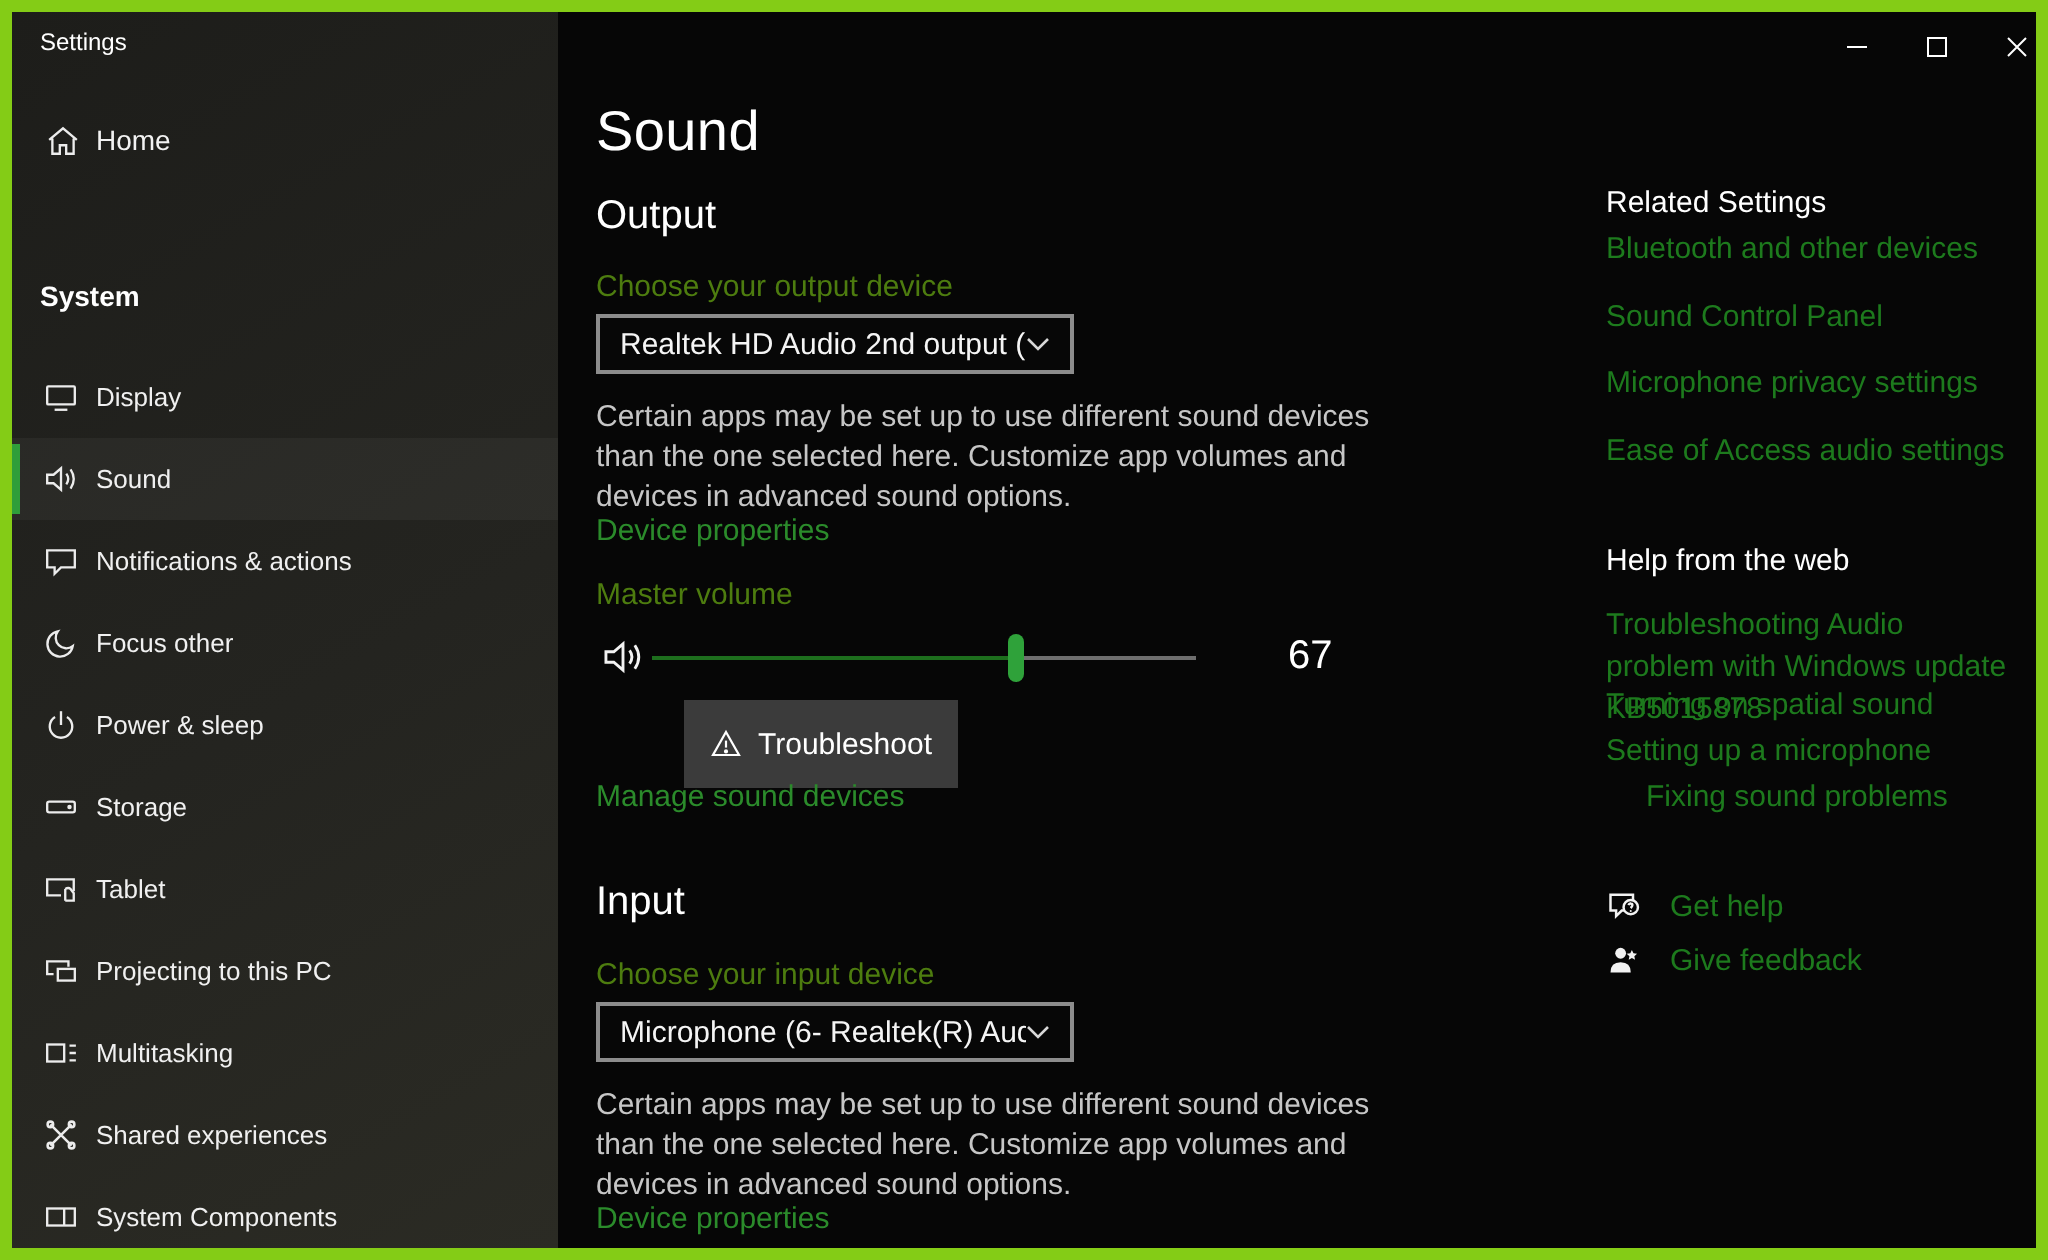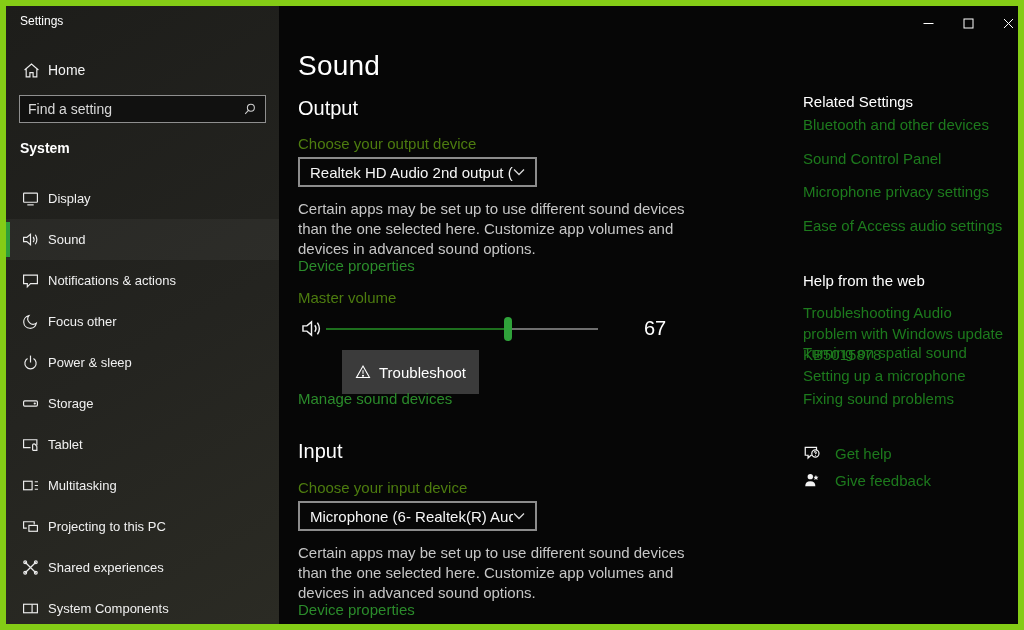--- a/index.html
+++ b/index.html
@@ -104,29 +104,20 @@
 
     <div class="home-row">
       <span class="nav-icon">
         <svg width="17" height="17" viewBox="0 0 16 16" fill="none" stroke="#ececec" stroke-width="1.1">
           <path d="M1.5 7.5 L8 2 L14.5 7.5 M3 6.8 V14 H6.5 V10 H9.5 V14 H13 V6.8"></path>
         </svg>
       </span>
       <span class="nav-label">Home</span>
     </div>
 
-    <div class="search-box">
-      <input class="search-input" type="text" placeholder="Find a setting" style="">
-      <span class="search-glyph">
-        <svg width="14" height="14" viewBox="0 0 16 16" fill="none" stroke="#cfcfcf" stroke-width="1.2">
-          <circle cx="9" cy="6.5" r="4"></circle>
-            <path d="M6.2 9.6 L2.5 13.5"></path>
-        </svg>
-      </span>
-    </div>
 
     <div class="section-label">System</div>
 
     <nav class="nav">
 
       <div class="nav-item">
 
         <span class="nav-icon">
           <svg width="17" height="17" viewBox="0 0 16 16" fill="none" stroke="#ececec" stroke-width="1.1">
             <rect x="1.5" y="3" width="13" height="8.5" rx="0.5"></rect>
@@ -198,36 +189,36 @@
               <path d="M10 8 V13.5 M10 8 q1.5 -1 2.5 0 l1.5 2 v3.5 h-4"></path>
           </svg>
         </span>
         <span class="nav-label">Tablet</span>
       </div>
 
       <div class="nav-item">
 
         <span class="nav-icon">
           <svg width="17" height="17" viewBox="0 0 16 16" fill="none" stroke="#ececec" stroke-width="1.1">
+            <path d="M4.5 9.5 H1.5 V3.5 H11.5 V6"></path>
+              <rect x="6.5" y="7" width="8" height="5.5"></rect>
+          </svg>
+        </span>
+        <span class="nav-label">Projecting to this PC</span>
+      </div>
+
+      <div class="nav-item">
+
+        <span class="nav-icon">
+          <svg width="17" height="17" viewBox="0 0 16 16" fill="none" stroke="#ececec" stroke-width="1.1">
             <rect x="1.5" y="4" width="8" height="8"></rect>
               <path d="M12 4.5 H15 M12 8 H15 M12 11.5 H15"></path>
           </svg>
         </span>
         <span class="nav-label">Multitasking</span>
-      </div>
-
-      <div class="nav-item">
-
-        <span class="nav-icon">
-          <svg width="17" height="17" viewBox="0 0 16 16" fill="none" stroke="#ececec" stroke-width="1.1">
-            <path d="M4.5 9.5 H1.5 V3.5 H11.5 V6"></path>
-              <rect x="6.5" y="7" width="8" height="5.5"></rect>
-          </svg>
-        </span>
-        <span class="nav-label">Projecting to this PC</span>
       </div>
 
       <div class="nav-item">
 
         <span class="nav-icon">
           <svg width="17" height="17" viewBox="0 0 16 16" fill="none" stroke="#ececec" stroke-width="1.2">
             <path d="M3 3 L13 13 M13 3 L3 13"></path>
             <circle cx="3" cy="3" r="1.3"></circle>
               <circle cx="13" cy="3" r="1.3"></circle>
             <circle cx="3" cy="13" r="1.3"></circle>
@@ -336,21 +327,21 @@
     <div class="rc-head" style="top:87px;">Related Settings</div>
     <span class="rc-link" style="top:110px;">Bluetooth and other devices</span>
     <span class="rc-link" style="top:144px;">Sound Control Panel</span>
     <span class="rc-link" style="top:177px;">Microphone privacy settings</span>
     <span class="rc-link" style="top:211px;">Ease of Access audio settings</span>
 
     <div class="rc-head" style="top:266px;">Help from the web</div>
     <span class="rc-link wrap" style="top:296px;">Troubleshooting Audio problem with Windows update KB5015878</span>
     <span class="rc-link" style="top:338px;">Turning on spatial sound</span>
     <span class="rc-link" style="top:361px;">Setting up a microphone</span>
-    <span class="rc-link" style="top:384px;">Fixing sound problems</span>
+    <span class="rc-link" style="top:384px;margin-left:20px;">Fixing sound problems</span>
 
     <div class="support-row" style="top:438px; left:0;">
       <span class="s-icon">
         <svg width="18" height="18" viewBox="0 0 16 16" fill="none" stroke="#f2f2f2" stroke-width="1.1">
           <path d="M2 3 H12 V10 H7 L4.5 12.5 V10 H2 Z"></path>
           <circle cx="11" cy="8.5" r="3.2" fill="#060606" stroke="#f2f2f2"></circle>
           <path d="M10 7.6 q0.3 -0.9 1.1 -0.7 q0.9 0.2 0.5 1.1 q-0.3 0.6 -0.6 0.9"></path>
           <circle cx="11" cy="10.2" r="0.45" fill="#f2f2f2" stroke="none"></circle>
         </svg>
       </span>

